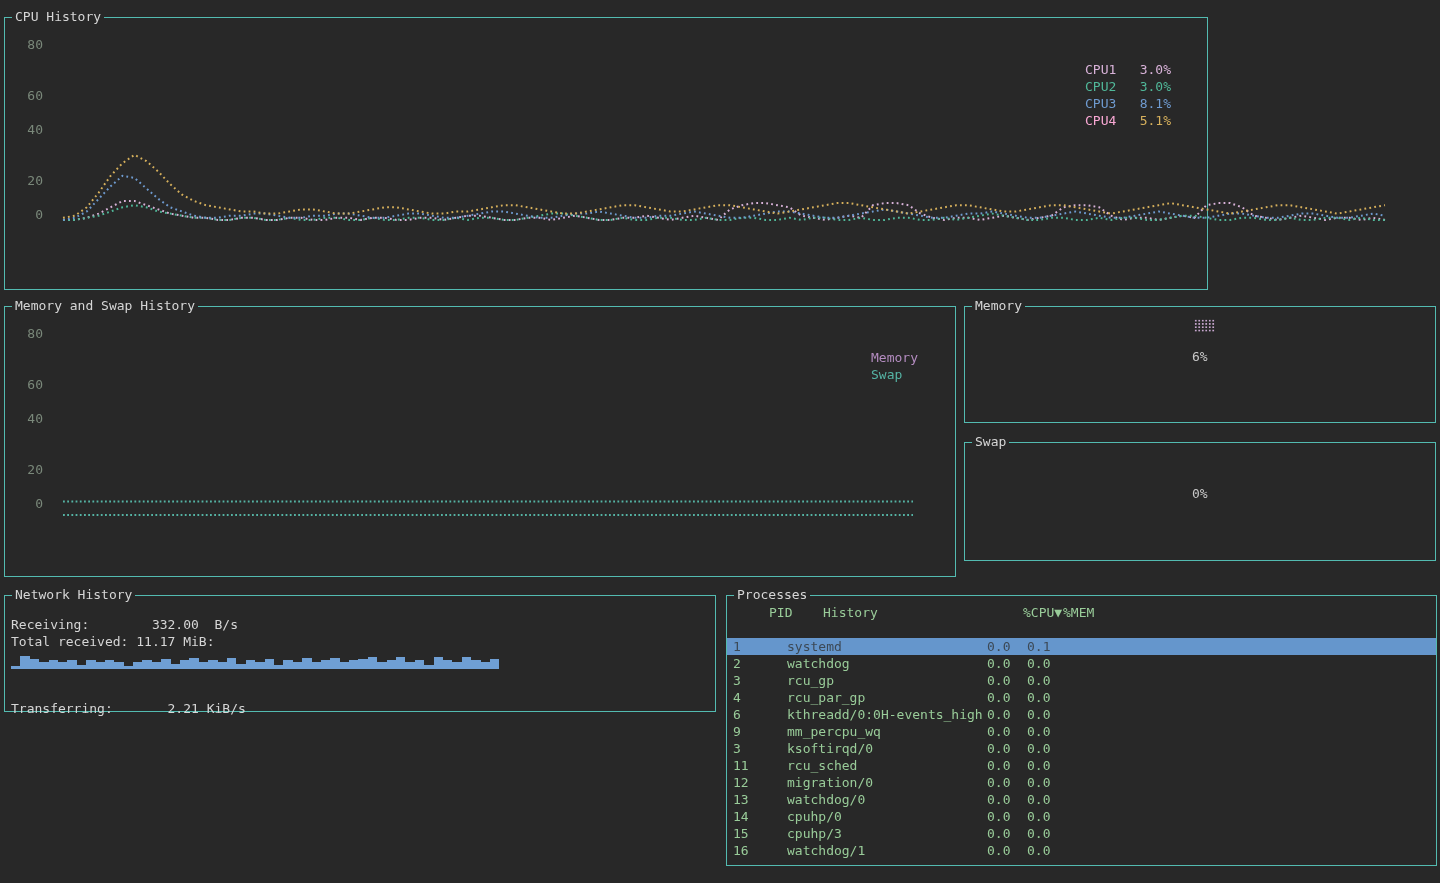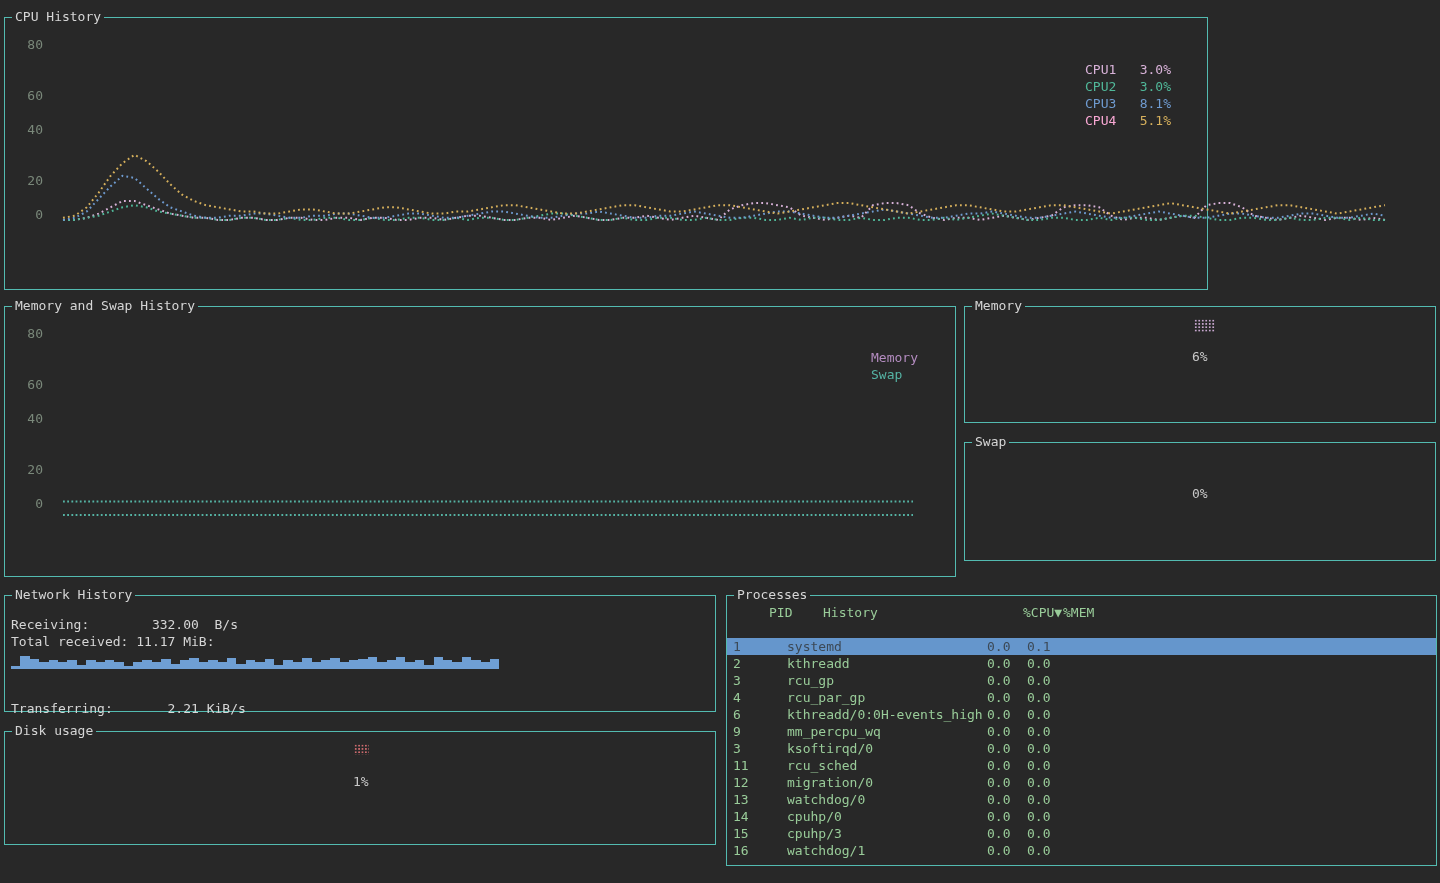--- a/index.html
+++ b/index.html
@@ -158,46 +158,39 @@
         <div style="height: 9px;"></div>
         <div style="height: 7px;"></div>
         <div style="height: 12px;"></div>
         <div style="height: 9px;"></div>
         <div style="height: 7px;"></div>
         <div style="height: 10px;"></div>
       </div>
     <div class="netline" style="top:105px;">Transferring:       2.21 KiB/s</div>
   </div>
 
-  <div class="panel" style="left:4px;top:731px;width:712px;height:114px;">
-    <span class="panel-title">Disk usage</span>
-    <div class="dotgrid" style="left:349px;top:12px;width:15px;height:11px;
-         background-image:radial-gradient(circle, var(--diskdots) 1px, transparent 1.2px);
-         background-size:3.4px 3.3px;"></div>
-    <span class="gaugeval" style="left:348px;top:42px;">1%</span>
-  </div>
 
   <div class="panel" style="left:726px;top:595px;width:711px;height:271px;">
     <span class="panel-title">Processes</span>
     <div class="proc-grid proc-header" id="proc-header">
         <span class="">PID</span>
         <span class="">History</span>
         <span class="num">%CPU▼</span>
         <span class="num">%MEM</span>
       </div>
     <div class="proc-rows" id="proc-rows">
         <div class="proc-grid proc-row selected">
           <span class="">1</span>
           <span class="">systemd</span>
           <span class="num">0.0</span>
           <span class="num">0.1</span>
         </div>
         <div class="proc-grid proc-row">
           <span class="">2</span>
-          <span class="">kthreadd</span>
+          <span class="">watchdog</span>
           <span class="num">0.0</span>
           <span class="num">0.0</span>
         </div>
         <div class="proc-grid proc-row">
           <span class="">3</span>
           <span class="">rcu_gp</span>
           <span class="num">0.0</span>
           <span class="num">0.0</span>
         </div>
         <div class="proc-grid proc-row">

